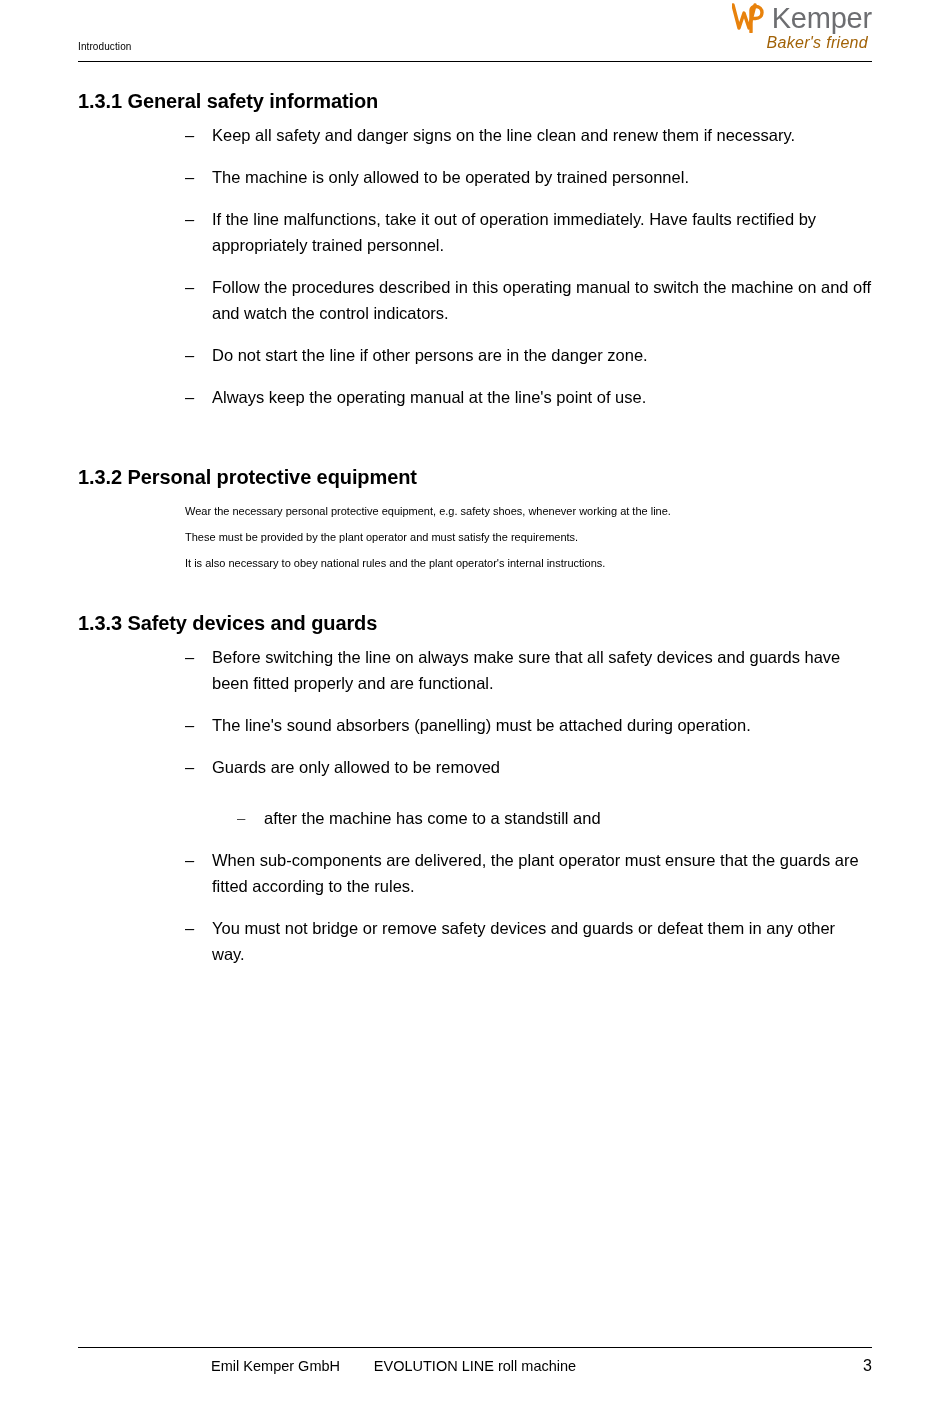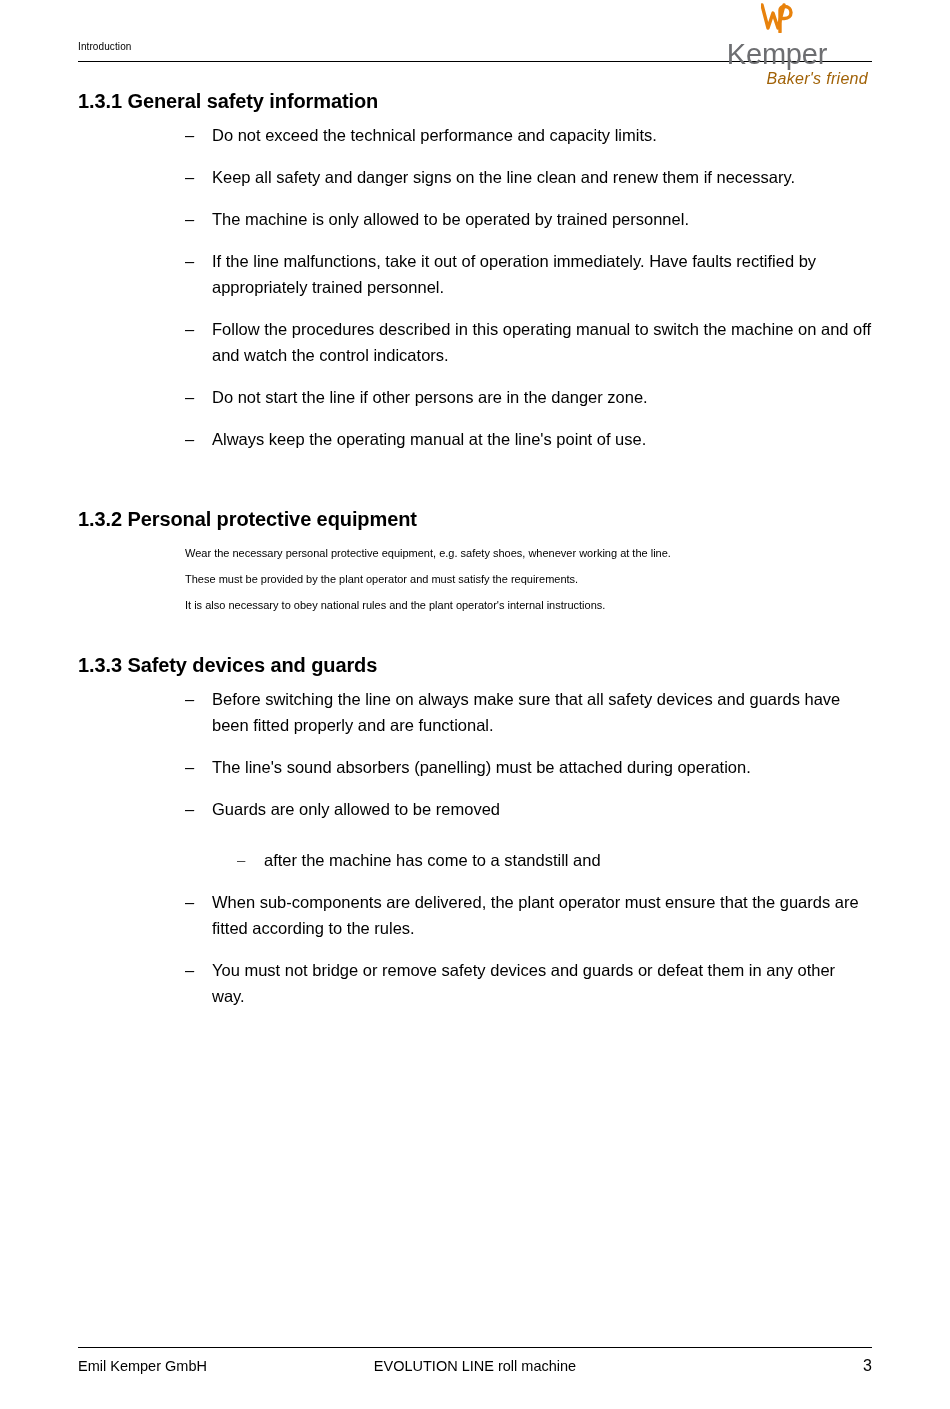--- a/index.html
+++ b/index.html
@@ -43,21 +43,20 @@
     right: 0;
     bottom: 6px;
     width: 190px;
     height: 52px;
   }
   .logo-row {
     display: flex;
     align-items: center;
     justify-content: flex-end;
     gap: 7px;
-    flex-direction: column;
   }
   .logo-mark {
     width: 33px;
     height: 30px;
     position: relative;
   }
   .logo-word {
     font-size: 29px;
     color: #6d6e71;
     font-family: "Liberation Sans", sans-serif;
@@ -145,21 +144,21 @@
     position: absolute;
     left: 78px;
     right: 78px;
     bottom: 34px;
     border-top: 1px solid #000;
     padding-top: 9px;
     font-size: 14.5px;
     display: flex;
     align-items: center;
   }
-  .footer-left { width: 33%; text-align: left; }
+  .footer-left { width: 33%; text-align: right; }
   .footer-center { width: 34%; text-align: center; }
   .footer-right { width: 33%; text-align: right; font-size: 16px; }
 </style>
 </head>
 <body>
 
 <div class="page">
 
   <div class="header">
     <div class="header-title">Introduction</div>
@@ -175,21 +174,20 @@
       </div>
       <div class="logo-tag">Baker's friend</div>
     </div>
   </div>
 
   <div class="content">
 
     <div class="section">
       <h2 class="section-title">1.3.1 General safety information</h2>
       <ul class="lvl1">
-        <li>Do not exceed the technical performance and capacity limits.</li>
         <li>Keep all safety and danger signs on the line clean and renew them if necessary.</li>
         <li>The machine is only allowed to be operated by trained personnel.</li>
         <li>If the line malfunctions, take it out of operation immediately. Have faults rectified by appropriately trained personnel.</li>
         <li>Follow the procedures described in this operating manual to switch the machine on and off and watch the control indicators.</li>
         <li>Do not start the line if other persons are in the danger zone.</li>
         <li>Always keep the operating manual at the line's point of use.</li>
       </ul>
     </div>
 
     <div class="spacer-lg"></div>

